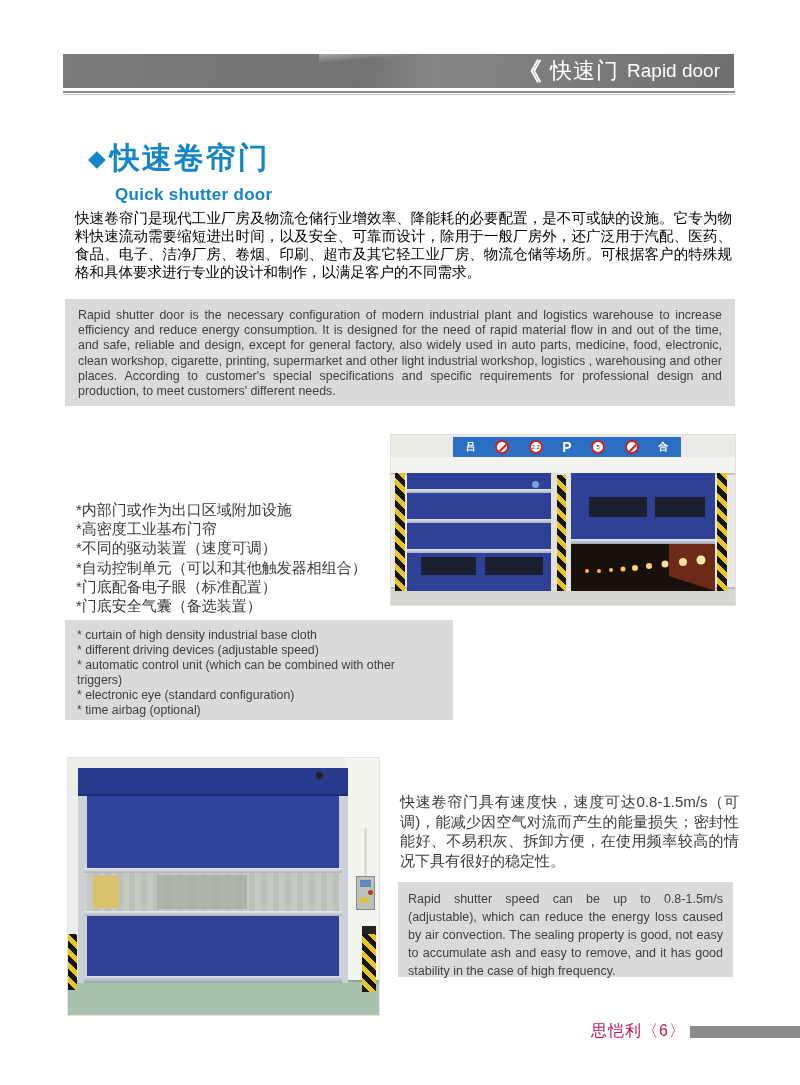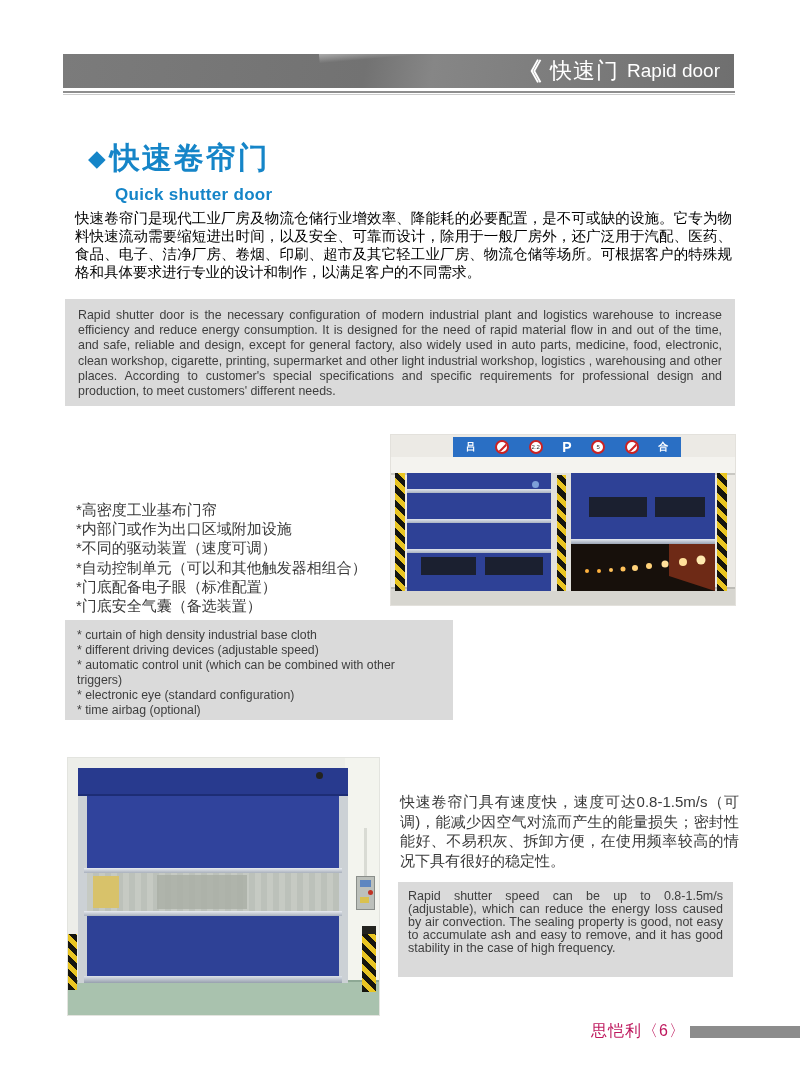--- a/index.html
+++ b/index.html
@@ -52,21 +52,21 @@
   .box-features-en{
     left:65px;top:620px;width:388px;height:100px;padding:8px 12px;
     font-size:12.3px;line-height:14.9px;
   }
   .speed-zh{
     position:absolute;left:400px;top:792px;width:339px;
     font-size:15px;line-height:19.6px;color:#3a3a3a;text-align:justify;
   }
   .box-speed-en{
     left:398px;top:882px;width:335px;height:95px;padding:8px 10px;
-    font-size:12.5px;line-height:13px;text-align:justify;
+    font-size:12.5px;line-height:18px;text-align:justify;
   }
 
   
   .footer-label{position:absolute;left:560px;top:1021px;width:126px;text-align:right;
     font-size:16px;color:#be185d;letter-spacing:1px;}
   .footer-bar{position:absolute;left:690px;top:1026px;width:110px;height:12px;background:#8c8c8c;}
 
   
   .photo1{position:absolute;left:390px;top:434px;width:346px;height:172px;
     background:#eceae5;overflow:hidden;border:1px solid #e3e1dc;box-sizing:border-box;}
@@ -189,22 +189,22 @@
       </div>
       <div class="bar"></div>
     </div>
     <div class="p1-col"></div>
     <div class="p1-post-l hazard"></div>
     <div class="p1-post-c hazard"></div>
     <div class="p1-post-r hazard"></div>
   </div>
 
   <div class="features-zh">
+    <div>*内部门或作为出口区域附加设施</div>
     <div>*高密度工业基布门帘</div>
-    <div>*内部门或作为出口区域附加设施</div>
     <div>*不同的驱动装置（速度可调）</div>
     <div>*自动控制单元（可以和其他触发器相组合）</div>
     <div>*门底配备电子眼（标准配置）</div>
     <div>*门底安全气囊（备选装置）</div>
   </div>
 
   <div class="gray-box box-features-en">
     <div>* curtain of high density industrial base cloth</div>
     <div>* different driving devices (adjustable speed)</div>
     <div>* automatic control unit (which can be combined with other triggers)</div>

